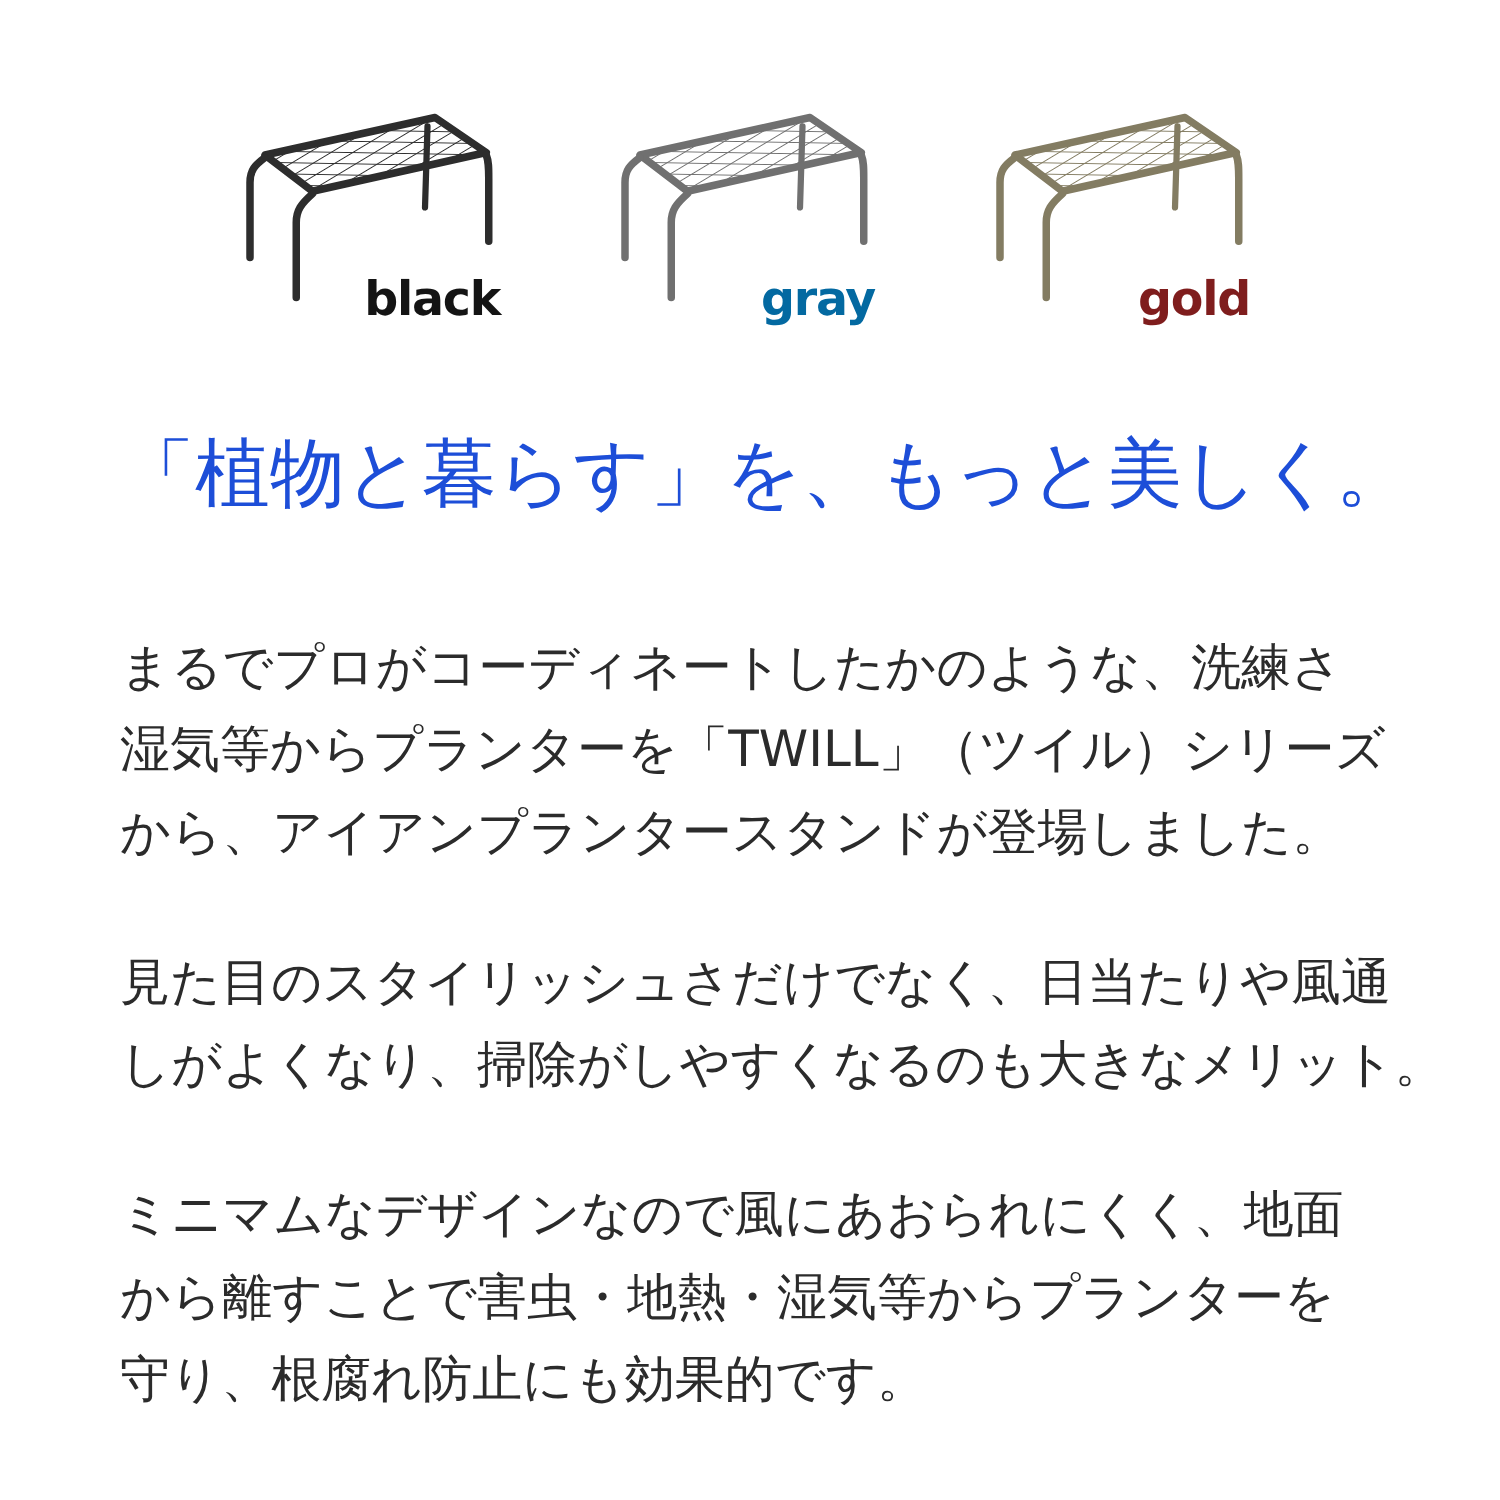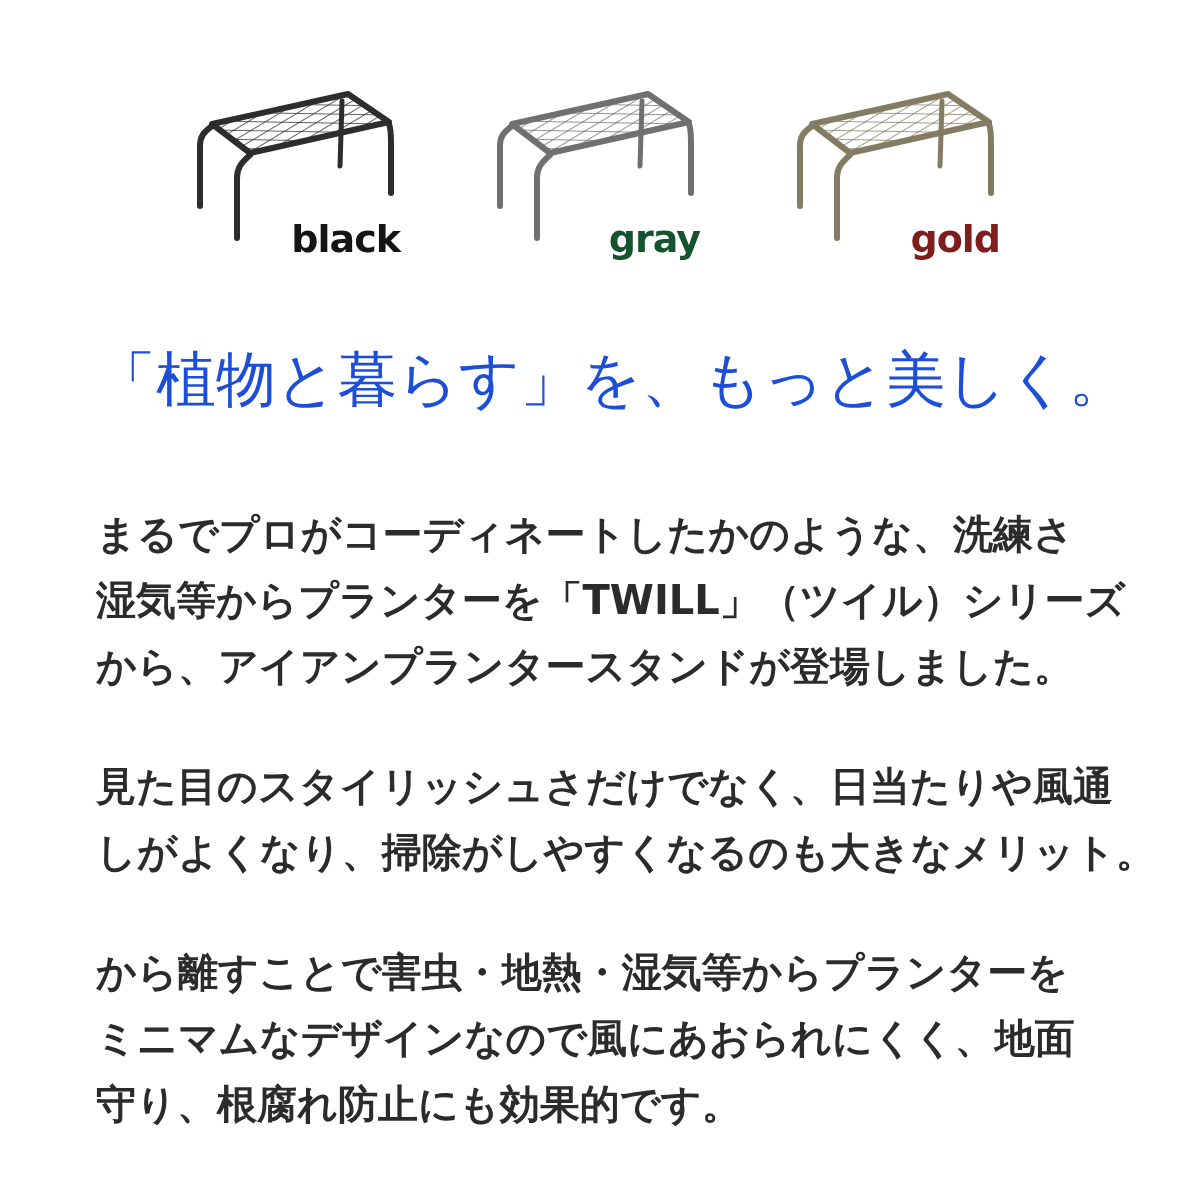--- a/index.html
+++ b/index.html
@@ -73,21 +73,21 @@
     line-height: 90px;
     color: #1d4ed8;
     white-space: nowrap;
   }
 
   
   .paragraph {
     font-size: 40px;
     line-height: 66px;
     color: #2b2b2b;
-    font-weight: 700;
+    font-weight: 400;
   }
   .paragraph.first {
     margin-top: 77px;
   }
   .paragraph + .paragraph {
     margin-top: 54px;
   }
   .paragraph .line {
     white-space: nowrap;
   }
@@ -143,21 +143,21 @@
           <rect x="0" y="0" width="230" height="100" fill="url(#ph-1)"></rect>
           <rect x="0" y="0" width="230" height="100" fill="url(#pd-1)"></rect>
         </g>
         <path class="leg-back" d="M157,26 L155,91"></path>
         <polygon class="frame-top" points="27,49 163,19 204,47 65,78"></polygon>
         <path class="leg" d="M27,51 C19,57 15,61 15,71 L15,131"></path>
         <path class="leg" d="M65,80 C56,88 52,93 52,103 L52,163"></path>
         <path class="leg" d="M204,49 C206,54 206,59 206,68 L206,118"></path>
       </svg>
     </span>
-    <span class="color-label" style="color: #14532d;">gray</span>
+    <span class="color-label" style="color: #0369a1;">gray</span>
   </div>
 
   <div class="product-card">
     <span style="color: rgb(131, 124, 98);">
       <svg class="stand" viewBox="0 0 230 185">
         <defs>
           <clipPath id="top-2">
               <polygon points="27,49 163,19 204,47 65,78"></polygon>
             </clipPath>
           <pattern id="ph-2" width="9" height="9" patternUnits="userSpaceOnUse" patternTransform="rotate(91)">
@@ -192,18 +192,18 @@
     <div class="line">湿気等からプランターを「TWILL」（ツイル）シリーズ</div>
     <div class="line">から、アイアンプランタースタンドが登場しました。</div>
   </div>
 
   <div class="paragraph">
     <div class="line">見た目のスタイリッシュさだけでなく、日当たりや風通</div>
     <div class="line">しがよくなり、掃除がしやすくなるのも大きなメリット。</div>
   </div>
 
   <div class="paragraph">
+    <div class="line">ミニマムなデザインなので風にあおられにくく、地面</div>
     <div class="line">から離すことで害虫・地熱・湿気等からプランターを</div>
-    <div class="line">ミニマムなデザインなので風にあおられにくく、地面</div>
     <div class="line">守り、根腐れ防止にも効果的です。</div>
   </div>
 
 </div>
 
 </body></html>

